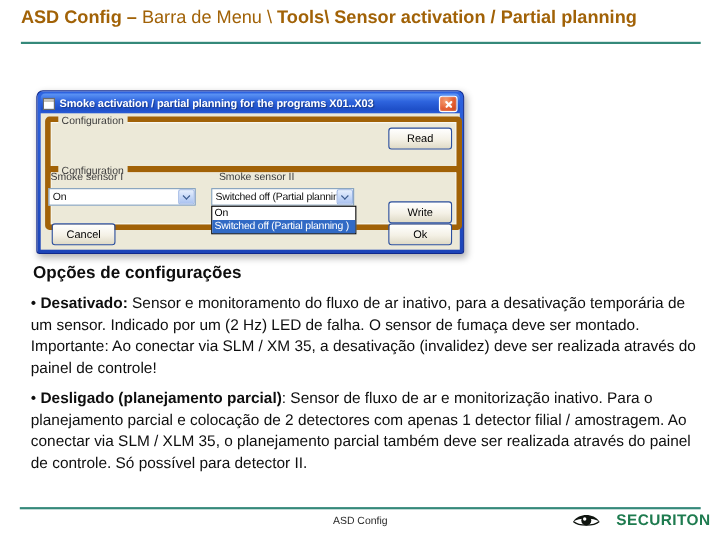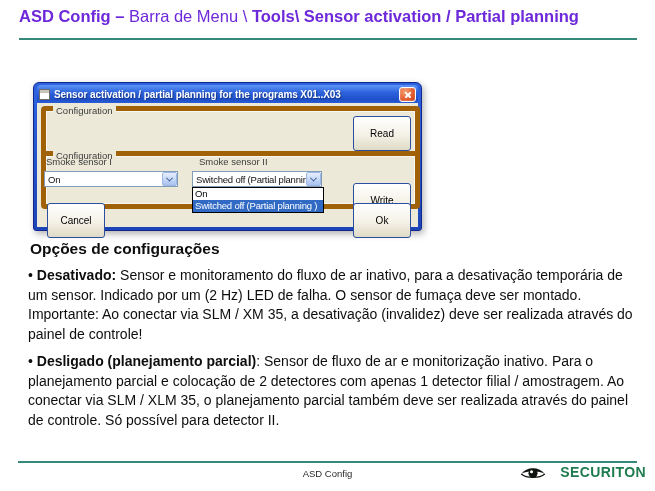--- a/index.html
+++ b/index.html
@@ -1,21 +1,21 @@
 <!DOCTYPE html>
 <html><head>
 <meta charset="utf-8">
 <style>
   html,body{margin:0;padding:0;}
   body{
     width:655px;height:491px;background:#ffffff;position:relative;overflow:hidden;
     font-family:"Liberation Sans", sans-serif;color:#111;
   }
   
-  .header-title{position:absolute;left:19px;top:7px;font-size:16.5px;color:#6d28d9;white-space:nowrap;}
+  .header-title{position:absolute;left:19px;top:7px;font-size:16.5px;color:#a16207;white-space:nowrap;}
   .seg-b{font-weight:bold;}
   .rule{position:absolute;height:2px;background:#35897A;}
   .rule-top{left:19px;top:38px;width:618px;}
   .rule-bottom{left:18px;top:461px;width:619px;}
 
   
   .dialog{
     position:absolute;left:33px;top:82px;width:381px;
     background:linear-gradient(180deg,#2E63E0,#1C44B8);
     border:1px solid #10288C;border-radius:6px 6px 3px 3px;
@@ -51,21 +51,21 @@
   .groupbox{position:absolute;border:5px solid #a16207;border-radius:4px;box-shadow:inset 0 0 0 1px #F8F7F0;}
   .gb1{left:4px;top:3px;width:369px;height:41px;}
   .gb2{left:4px;top:48px;width:369px;height:48px;}
   .gb-label{position:absolute;top:-6px;left:7px;background:#ECE9D8;padding:0 3px;font-size:9.5px;color:#3C3C3C;line-height:11px;}
 
   .field-label{position:absolute;font-size:9.5px;color:#3C3C3C;}
   .lbl-s1{left:9px;top:53px;}
   .lbl-s2{left:162px;top:53px;}
 
   .xp-btn{
-    position:absolute;width:58px;height:35px;box-sizing:border-box;
+    position:absolute;width:58px;height:20px;box-sizing:border-box;
     font-family:"Liberation Sans", sans-serif;font-size:10px;color:#000;
     background:linear-gradient(180deg,#FFFFFF,#F4F1E6 55%,#DFDAC6);
     border:1px solid #2B4F9E;border-radius:3px;padding:0;
     display:flex;align-items:center;justify-content:center;cursor:pointer;
   }
   .btn-read{left:316px;top:13px;}
   .btn-write{left:316px;top:80px;}
   .btn-cancel{left:10px;top:100px;}
   .btn-ok{left:316px;top:100px;}
 
@@ -103,21 +103,21 @@
 </style>
 </head>
 <body>
 
 <div class="header-title"><span class="seg-b">ASD Config – </span><span>Barra de Menu \ </span><span class="seg-b">Tools\ Sensor activation / Partial planning</span></div>
 <div class="rule rule-top"></div>
 
 <div class="dialog">
   <div class="titlebar">
     <span class="dlg-icon"></span>
-    <span class="dlg-title">Sensor activation / partial planning for the programs X01..X03</span>
+    <span class="dlg-title">Smoke activation / partial planning for the programs X01..X03</span>
     <span class="close-btn"><span class="close-glyph"></span></span>
   </div>
   <div class="dlg-body">
 
     <div class="groupbox gb1">
       <span class="gb-label">Configuration</span>
     </div>
     <button class="xp-btn btn-read">Read</button>
 
     <div class="groupbox gb2">

